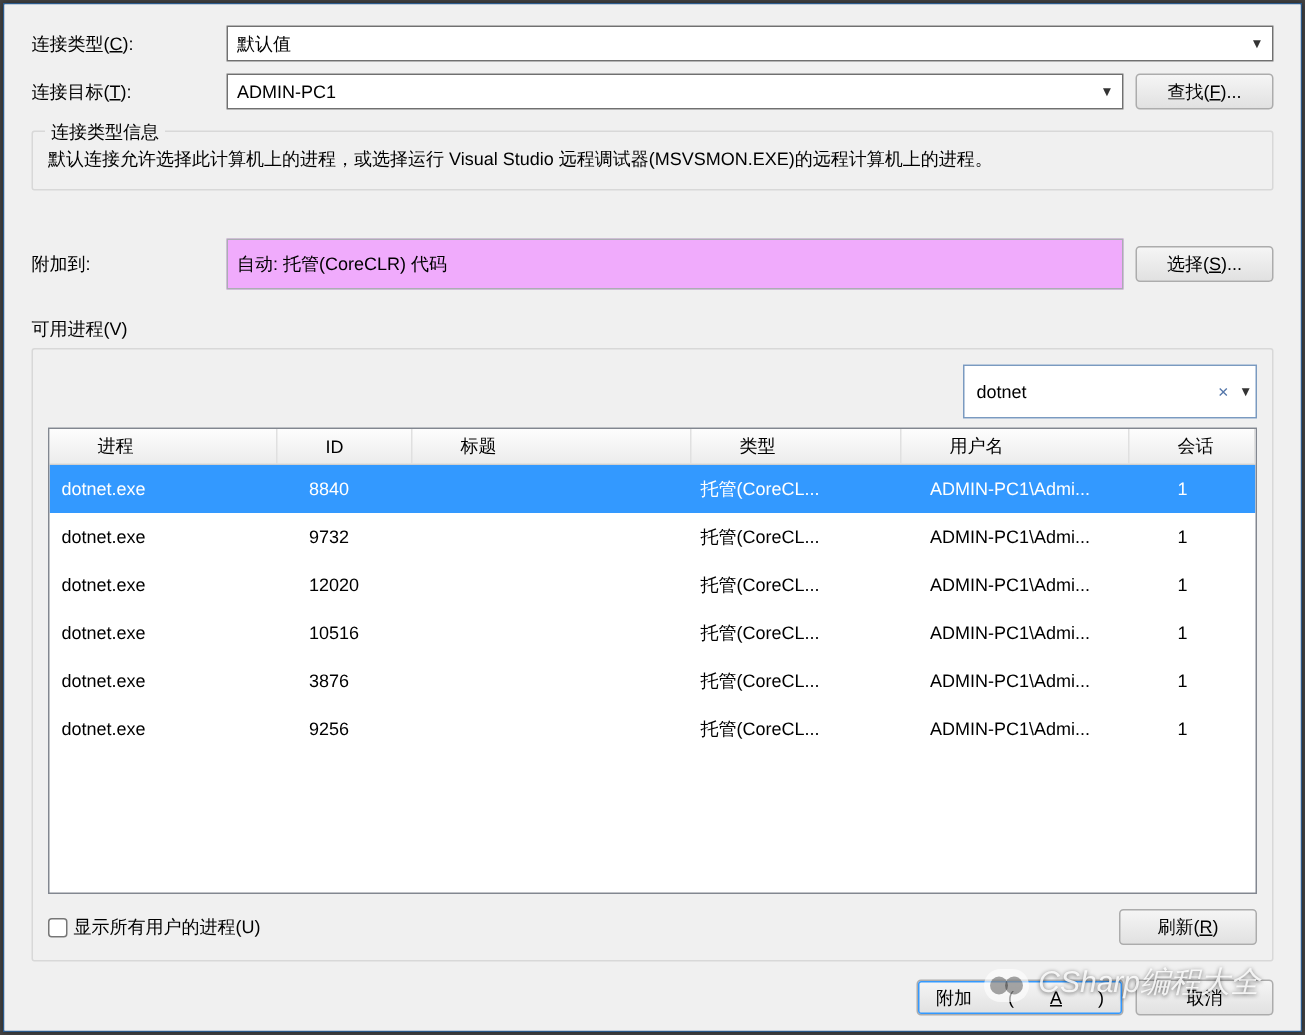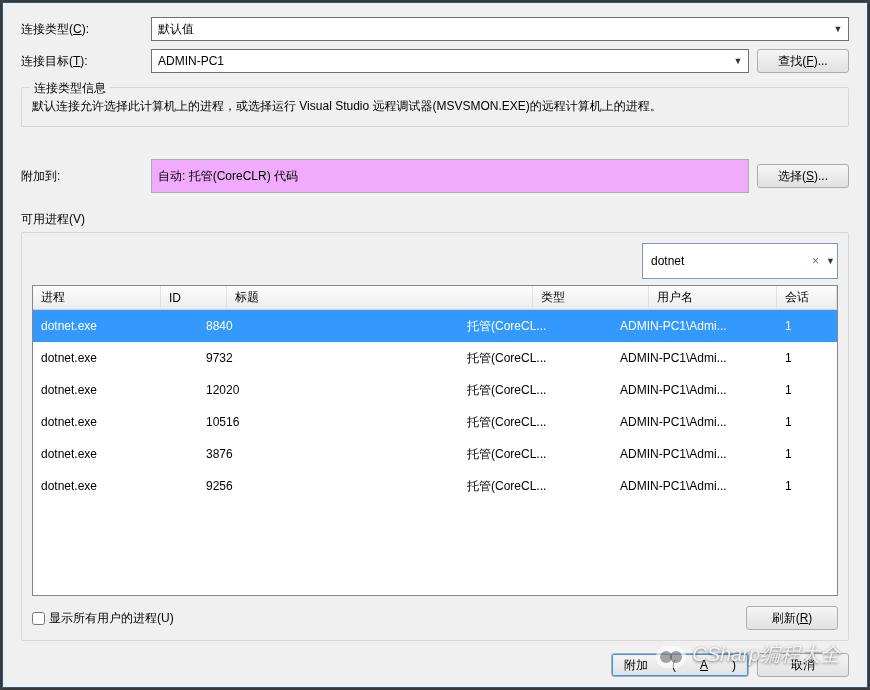--- a/index.html
+++ b/index.html
@@ -185,20 +185,21 @@
   height: 24px;
   align-items: center;
 }
 .th {
   padding: 0 8px;
   border-right: 1px solid #e0e0e0;
   color: #000;
   height: 100%;
   display: flex;
   align-items: center;
+  margin-left: 24px;
 }
 .tbody { flex: 1; overflow: auto; }
 .tr {
   display: flex;
   height: 32px;
   align-items: center;
   color: #000;
   gap: 37px;
 }
 .tr.selected { background: #3399ff; color: #fff; }

